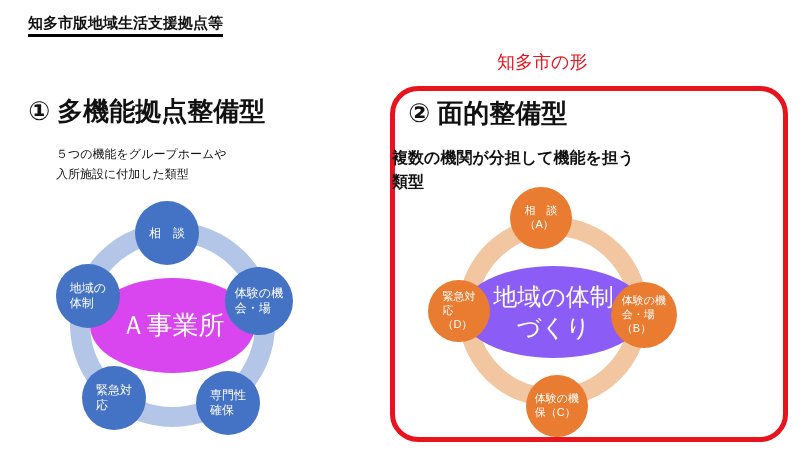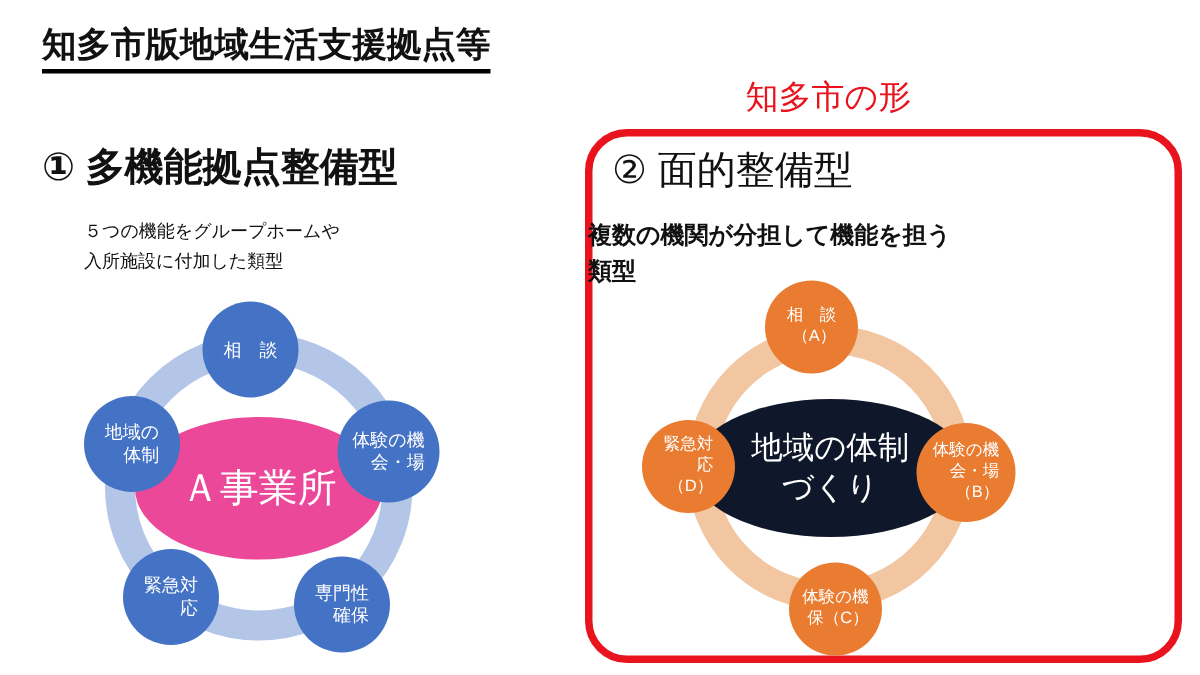--- a/index.html
+++ b/index.html
@@ -8,29 +8,29 @@
     position: relative;
     background: #ffffff;
     font-family: "Liberation Sans", "DejaVu Sans", sans-serif;
     overflow: hidden;
     color: #111;
   }
   .abs { position: absolute; }
 
   .page-title {
     left: 28px; top: 14px;
-    font-size: 23px;
+    font-size: 15px;
     font-weight: bold;
     border-bottom: 3px solid #000;
     padding-bottom: 1px;
     display: inline-block;
   }
   .annotation {
     left: 497px; top: 50px;
-    font-size: 22px;
+    font-size: 18px;
     color: #e8131d;
   }
 
   .left-heading {
     left: 28px; top: 94px;
     font-size: 26px;
     font-weight: bold;
   }
   .left-desc {
     left: 56px; top: 145px;
@@ -43,21 +43,21 @@
   .red-box {
     left: 390px; top: 86px;
     width: 398px; height: 356px;
     border: 5px solid #e8131d;
     border-radius: 28px;
     background: transparent;
   }
   .right-heading {
     left: 408px; top: 96px;
     font-size: 26px;
-    font-weight: normal;
+    font-weight: bold;
   }
   .right-desc {
     left: 392px; top: 146px;
     font-size: 16px;
     font-weight: bold;
     line-height: 1.5;
     white-space: pre-line;
   }
 
   .ring {
@@ -80,37 +80,37 @@
     display: flex;
     align-items: center;
     justify-content: center;
     text-align: center;
     color: #fff;
     white-space: pre-line;
   }
   .center-ellipse.blue {
     left: 90px; top: 278px;
     width: 165px; height: 95px;
-    background: #ec4899;
+    background: #d946ef;
     font-size: 26px;
   }
   .center-ellipse.orange {
     left: 461px; top: 266px;
     width: 185px; height: 92px;
-    background: #0f172a;
-    font-size: 21px;
+    background: #8b5cf6;
+    font-size: 24px;
     line-height: 1.3;
   }
 
   .node {
     border-radius: 50%;
     display: flex;
     align-items: center;
     justify-content: center;
-    text-align: right;
+    text-align: left;
     color: #fff;
     white-space: pre-line;
     line-height: 1.25;
   }
   .node.blue { background: #4472c4; font-size: 12px; }
   .node.orange { background: #e97c30; font-size: 11px; }
 </style>
 </head>
 <body>
 

